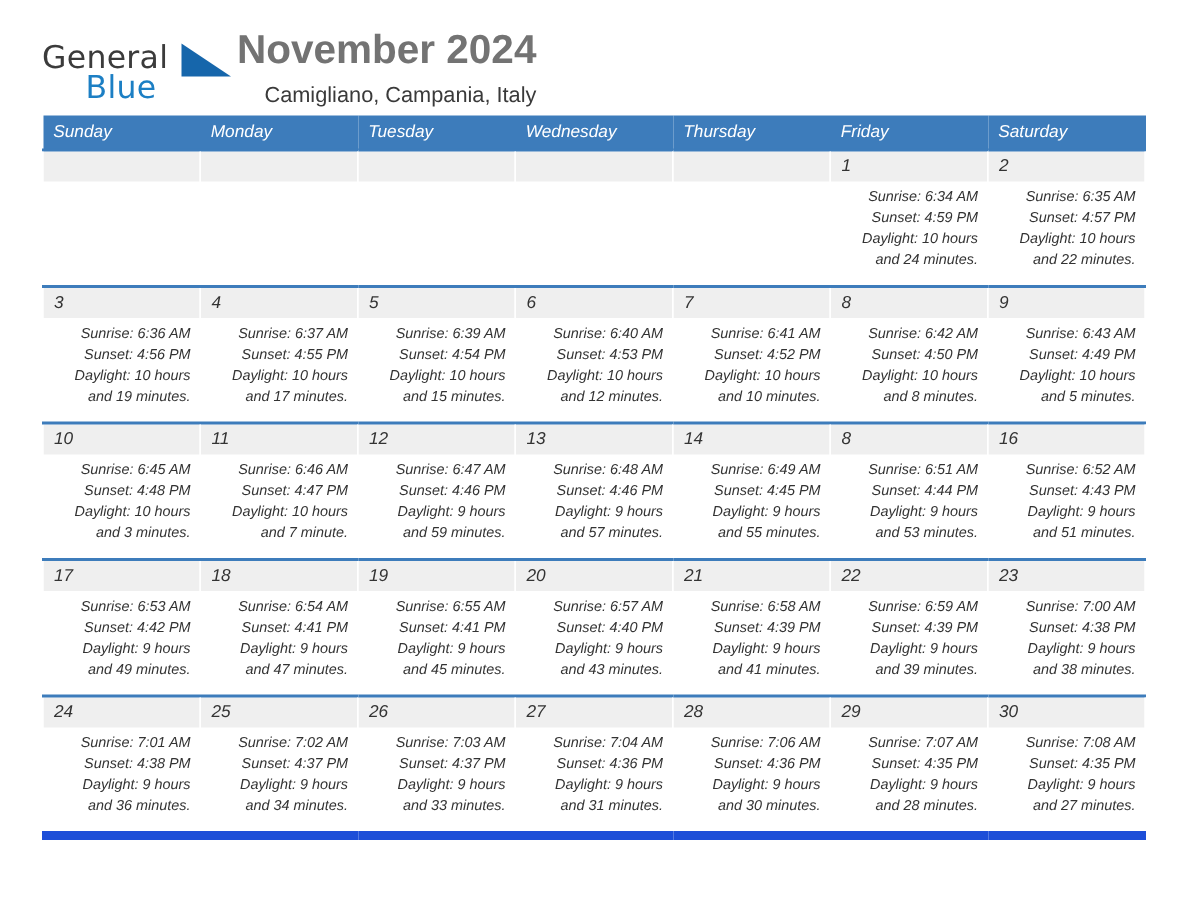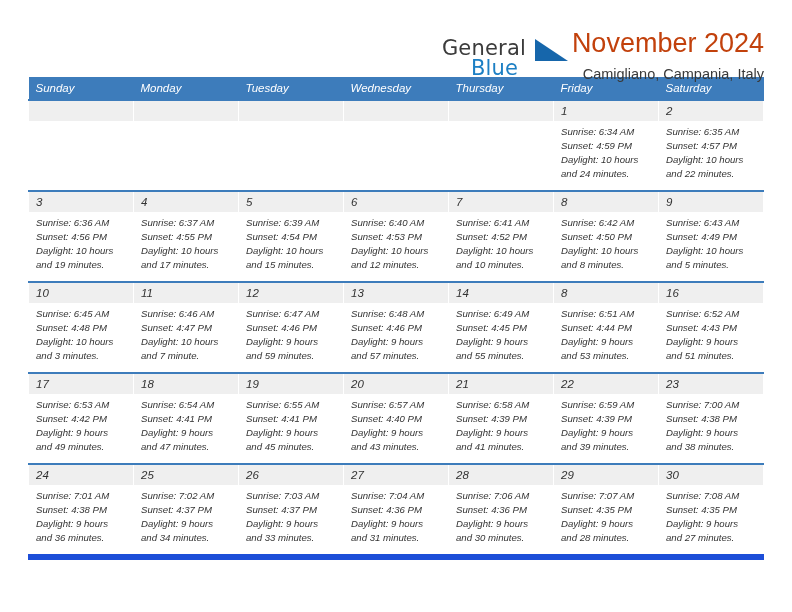--- a/index.html
+++ b/index.html
@@ -19,22 +19,22 @@
     width: 792px;
     height: 612px;
     box-sizing: border-box;
     padding: 0 28px;
   }
 
   
   .top {
     display: flex;
     align-items: flex-start;
-    justify-content: flex-end;
-    padding-top: 28px;
+    justify-content: flex-start;
+    padding-top: 18px;
     height: 72px;
     box-sizing: border-box;
   }
   .brand {
     position: relative;
     width: 130px;
     height: 56px;
     flex: 0 0 auto;
   }
   .brand-general {
@@ -64,22 +64,22 @@
     border-left: 33px solid #1666ab;
     border-top: 22px solid transparent;
   }
 
   .titles {
     text-align: right;
     flex: 0 0 auto;
   }
   .cal-title {
     font-size: 27px;
-    font-weight: normal;
-    color: #c2410c;
+    font-weight: bold;
+    color: #737373;
     line-height: 1.15;
     white-space: nowrap;
   }
   .cal-subtitle {
     margin-top: 7px;
     font-size: 14.5px;
     color: #3a3a3a;
     white-space: nowrap;
   }
 
@@ -124,20 +124,21 @@
     color: #333333;
     padding: 4px 0 4px 7px;
     height: 20px;
     box-sizing: border-box;
   }
   .cell-body {
     padding: 4px 6px 0 7px;
     font-size: 9.6px;
     line-height: 1.465;
     color: #333333;
+    text-align: right;
   }
   .cell-body div {
     white-space: normal;
   }
   .empty .daynum {
     background: #efefef;
     color: transparent;
   }
 </style>
 </head>

